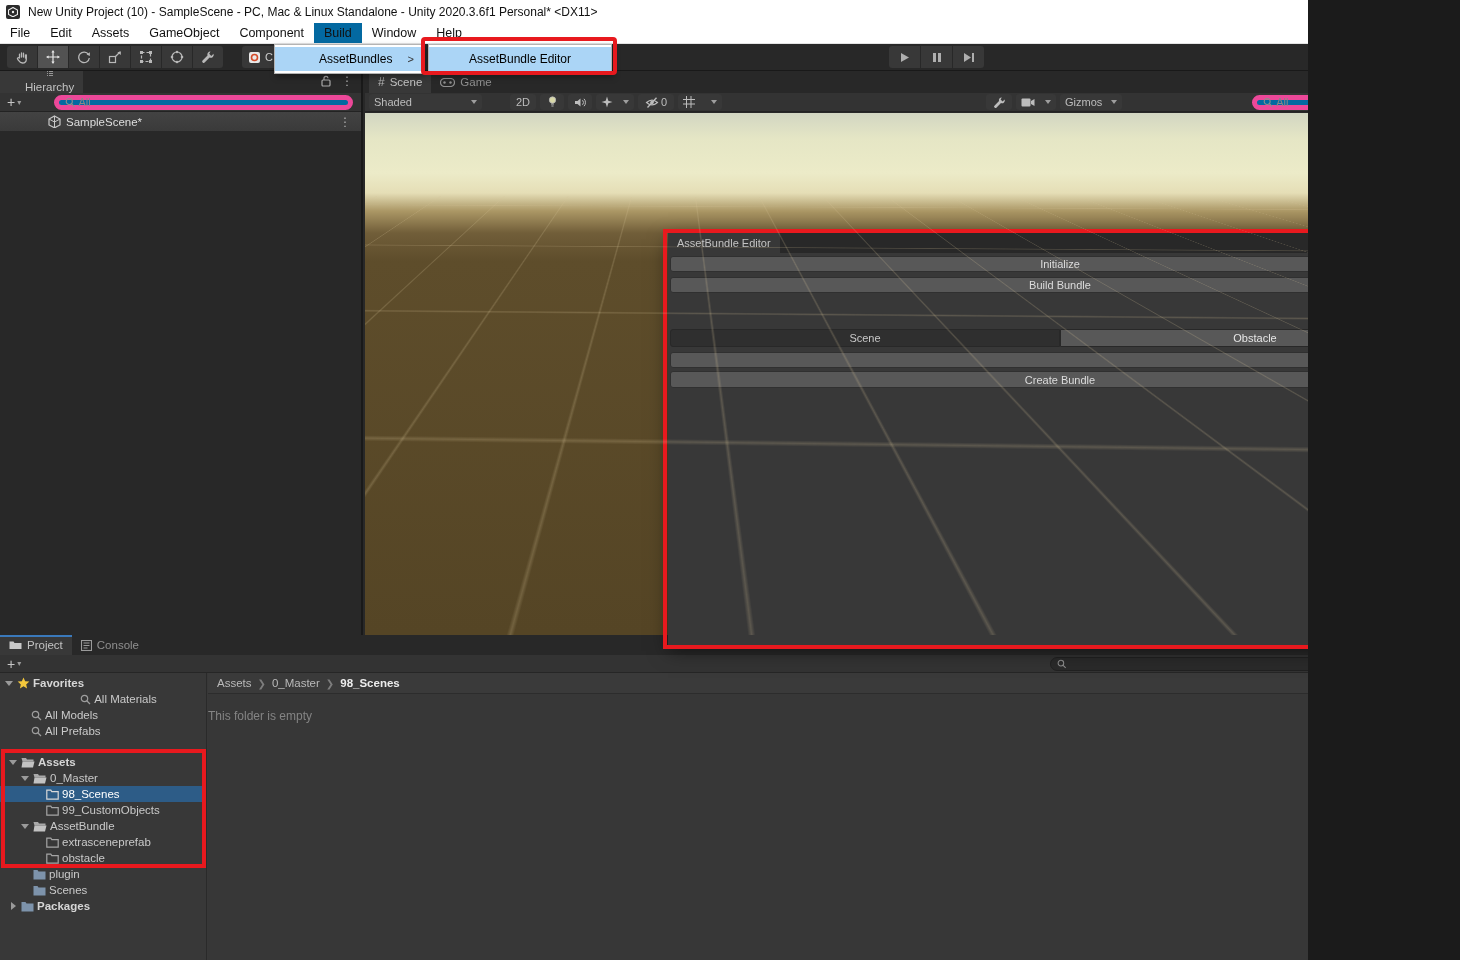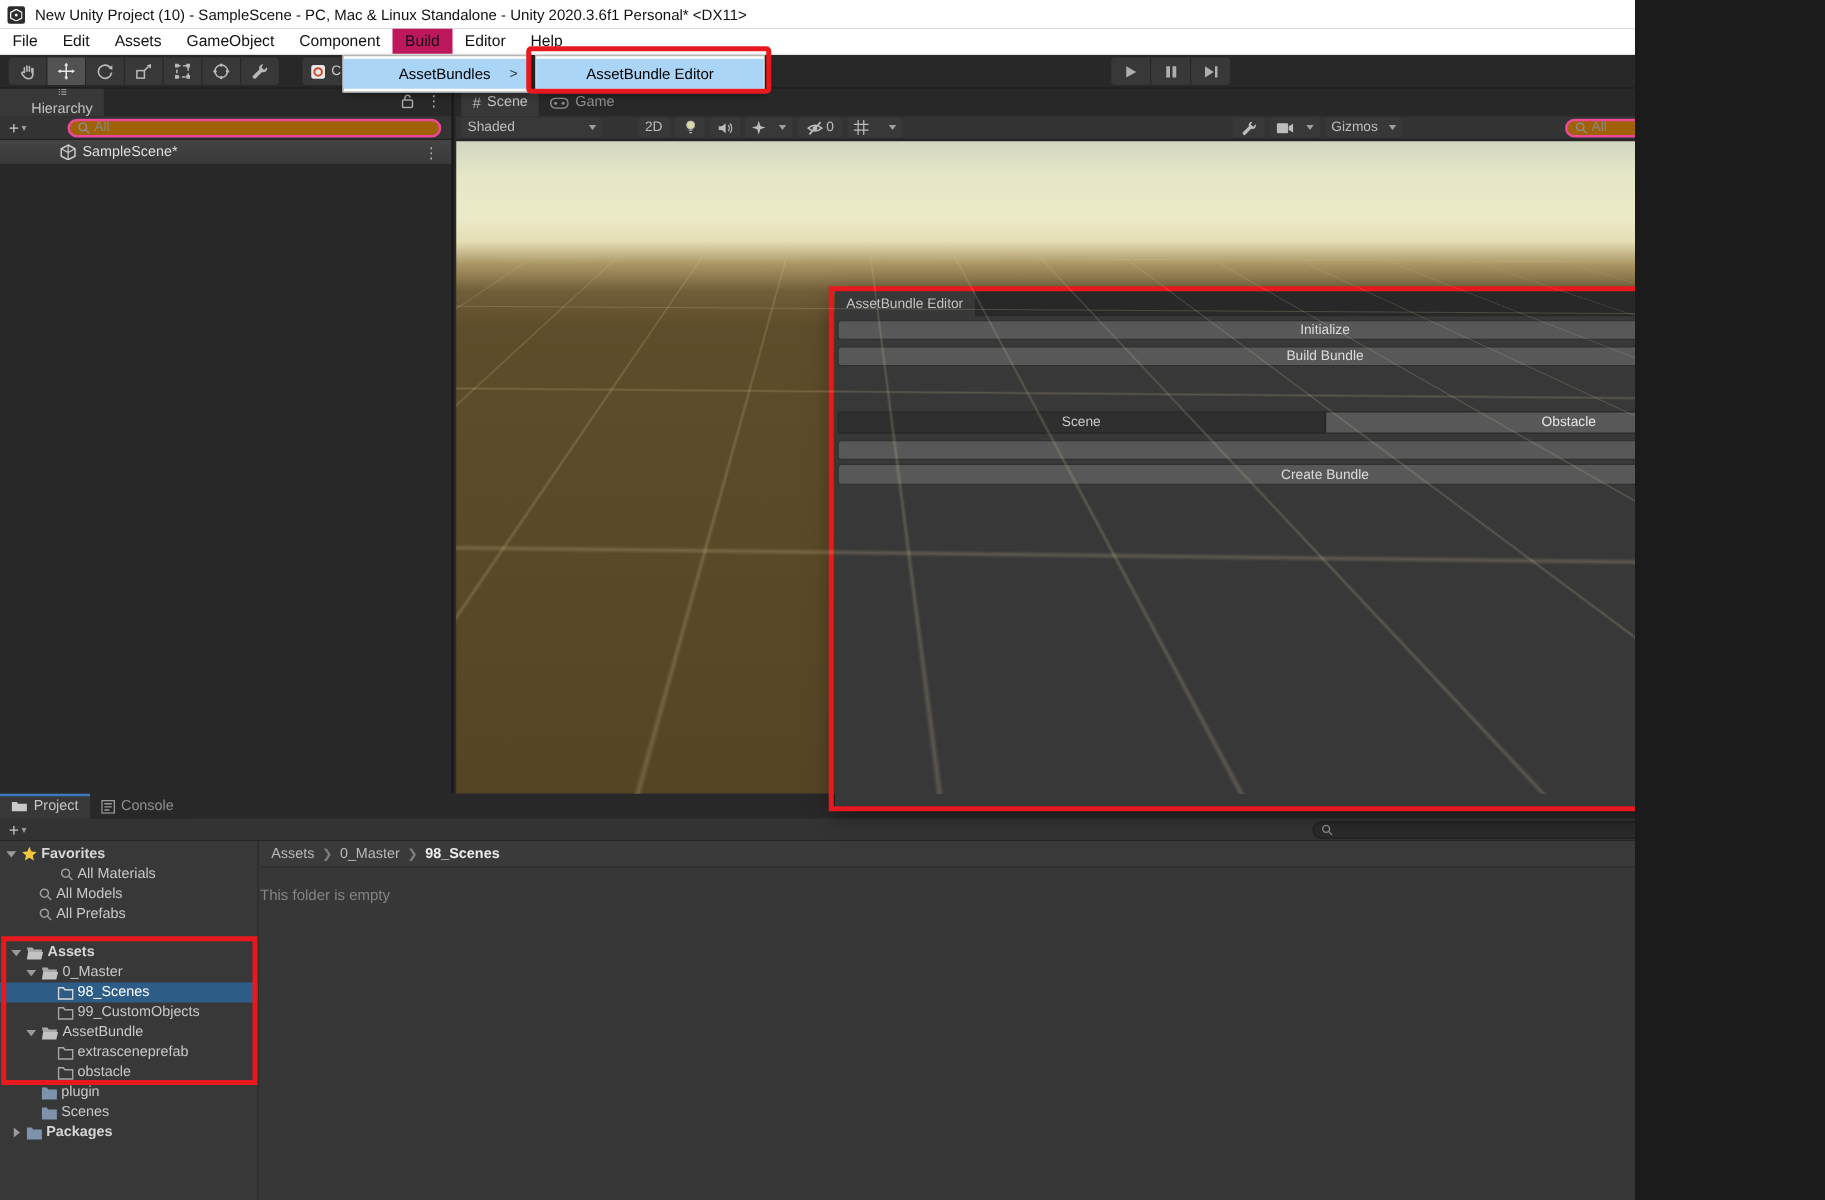--- a/index.html
+++ b/index.html
@@ -9,21 +9,21 @@
     font-family:"Liberation Sans", sans-serif; background:#282828;
     -webkit-font-smoothing:antialiased; user-select:none;
   }
   
   .titlebar { position:absolute; left:0; top:0; width:1460px; height:23px; background:#ffffff; display:flex; align-items:center; }
   .titlebar .appicon { width:14px; height:14px; margin:0 8px 0 6px; background:#2b2b2b; border-radius:2px; display:flex; align-items:center; justify-content:center; }
   .titlebar .title { font-size:12px; color:#111; }
   
   .menubar { position:absolute; left:0; top:23px; width:1460px; height:21px; background:#ffffff; display:flex; align-items:stretch; border-bottom:1px solid #e3e3e3; }
   .menubar .mitem { font-size:12.5px; color:#111; padding:0 10px; display:flex; align-items:center; cursor:default; }
-  .menubar .mitem.active { background:#be185d; }
+  .menubar .mitem.active { background:#0369a1; }
   
   .main-toolbar { position:absolute; left:0; top:44px; width:1460px; height:27px; background:#282828; border-bottom:1px solid #191919; }
   .toolgroup { position:absolute; top:2px; display:flex; gap:1px; }
   .toolbtn { width:30px; height:22px; background:#383838; display:flex; align-items:center; justify-content:center; color:#b8b8b8; }
   .toolbtn.first { border-radius:3px 0 0 3px; }
   .toolbtn.last { border-radius:0 3px 3px 0; }
   .toolbtn.selected { background:#525252; color:#e8e8e8; }
   .toolbtn svg { display:block; }
   .pivotbtn { position:absolute; left:242px; top:2px; height:22px; background:#383838; border-radius:3px; display:flex; align-items:center; padding:0 6px; gap:4px; color:#cccccc; font-size:11px; width:58px; }
   .playgroup { position:absolute; left:889px; top:2px; display:flex; gap:1px; }
@@ -37,21 +37,21 @@
   .submenu-item { height:24px; display:flex; align-items:center; justify-content:center; font-size:12px; color:#000; }
   .submenu-item.hl { background:#abd5f6; }
   
   .redbox { position:absolute; border:4px solid #e8191e; pointer-events:none; z-index:990; }
   
   .tabbar { position:absolute; left:0; top:0; right:0; height:22px; background:#282828; display:flex; align-items:flex-end; }
   .tab { height:22px; display:flex; align-items:center; gap:5px; padding:0 9px; font-size:11.5px; color:#c3c3c3; background:#383838; position:relative; }
   .tab.inactive { background:#282828; color:#8f8f8f; }
   .tab .topline { position:absolute; left:0; top:0; right:0; height:2px; background:#3a79bb; }
   .paneltools { position:absolute; left:0; top:22px; right:0; height:19px; background:#333333; border-bottom:1px solid #232323; display:flex; align-items:center; }
-  .searchbox { height:15px; background:#a16207; border:2px solid #ec4899; border-radius:8px; display:flex; gap:3px; padding:0 6px; color:#8a8a8a; font-size:11px; }
+  .searchbox { height:15px; background:#0369a1; border:5px solid #ec4899; border-radius:8px; display:flex; align-items:center; gap:3px; padding:0 6px; color:#8a8a8a; font-size:11px; }
   .searchbox input { background:transparent; border:none; outline:none; color:#cfcfcf; font-size:11px; width:100%; font-family:"Liberation Sans",sans-serif; }
   .searchbox input::placeholder { color:#878787; }
   .kebab { color:#b0b0b0; font-size:12px; line-height:1; letter-spacing:0; }
   .plusctl { display:flex; align-items:center; color:#c6c6c6; font-size:14px; gap:2px; margin-left:7px; }
   .plusctl .dn { font-size:8px; color:#9a9a9a; }
   
   .hierarchy { position:absolute; left:0; top:71px; width:363px; height:564px; background:#282828; border-right:2px solid #191919; }
   .hier-scene-row { position:absolute; left:0; top:41px; right:0; height:19px; background:linear-gradient(#434343,#3a3a3a); display:flex; align-items:center; gap:5px; padding:0 8px 0 48px; color:#dedede; font-size:11.5px; }
   .hier-scene-row .kebab { position:absolute; right:10px; }
   .hier-right-icons { position:absolute; right:8px; top:4px; display:flex; gap:10px; align-items:center; }
@@ -120,21 +120,21 @@
     <span class="title">New Unity Project (10) - SampleScene - PC, Mac &amp; Linux Standalone - Unity 2020.3.6f1 Personal* &lt;DX11&gt;</span>
   </div>
 
   <div class="menubar">
     <div class="mitem">File</div>
     <div class="mitem">Edit</div>
     <div class="mitem">Assets</div>
     <div class="mitem">GameObject</div>
     <div class="mitem">Component</div>
     <div class="mitem active">Build</div>
-    <div class="mitem">Editor</div>
+    <div class="mitem">Window</div>
     <div class="mitem">Help</div>
   </div>
 
   <div class="main-toolbar">
     <div class="toolgroup" style="left:7px;">
       <div class="toolbtn first">
         <svg width="13" height="14" viewBox="0 0 13 14">
             <path d="M3.5 8V4.2M5.5 7V2.8M7.5 7V3.2M9.5 8V4.8M3.5 8c-1.5-1-2.6.2-1.7 1.4C3 11 4 13 6.5 13c2.8 0 3.8-1.6 3.8-3.8V4.8" fill="none" stroke="currentColor" stroke-width="1.3" stroke-linecap="round"></path>
           </svg>
       </div>
@@ -451,21 +451,21 @@
     <div class="tree">
       <div class="trow bold" style="padding-left:4px;">
         <span class="caret">
             <span class="down"></span>
           </span>
         <svg width="13" height="12" viewBox="0 0 14 13">
             <polygon points="7,0.5 8.8,4.6 13.3,5 9.9,8 10.9,12.4 7,10 3.1,12.4 4.1,8 0.7,5 5.2,4.6" fill="#f3c73c"></polygon>
           </svg>
         <span>Favorites</span>
       </div>
-      <div class="trow" style="padding-left:48px;">
+      <div class="trow" style="padding-left:31px;justify-content:center;">
         <svg width="11" height="11" viewBox="0 0 11 11">
             <circle cx="4.5" cy="4.5" r="3.2" fill="none" stroke="#9d9d9d" stroke-width="1.2"></circle>
             <path d="M7 7l3 3" stroke="#9d9d9d" stroke-width="1.2"></path>
           </svg>
         <span>All Materials</span>
       </div>
       <div class="trow" style="padding-left:31px;">
         <svg width="11" height="11" viewBox="0 0 11 11">
             <circle cx="4.5" cy="4.5" r="3.2" fill="none" stroke="#9d9d9d" stroke-width="1.2"></circle>
             <path d="M7 7l3 3" stroke="#9d9d9d" stroke-width="1.2"></path>

